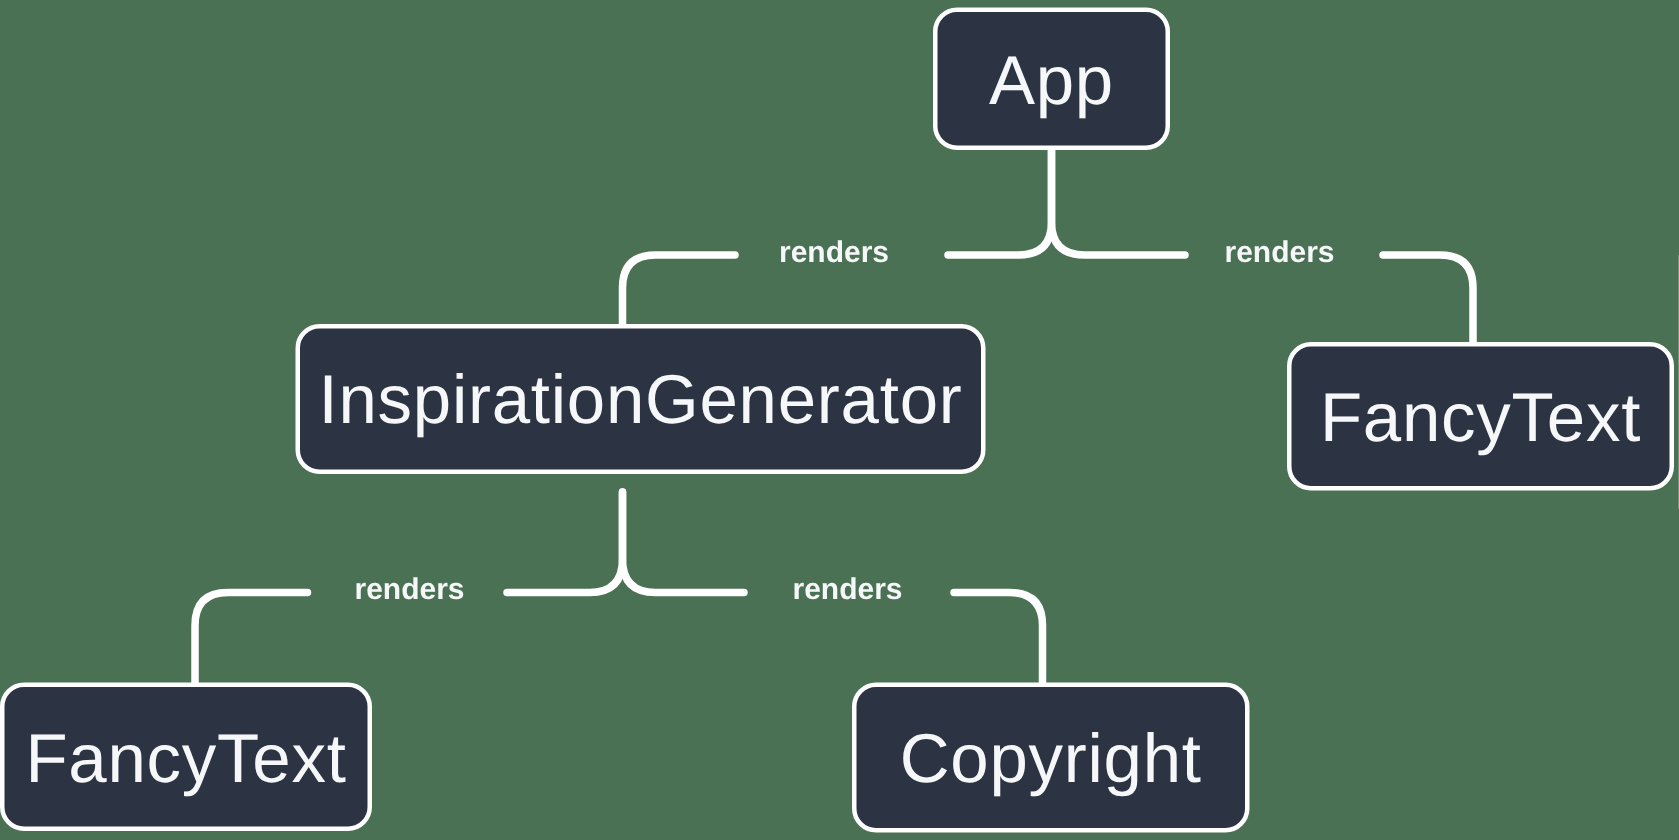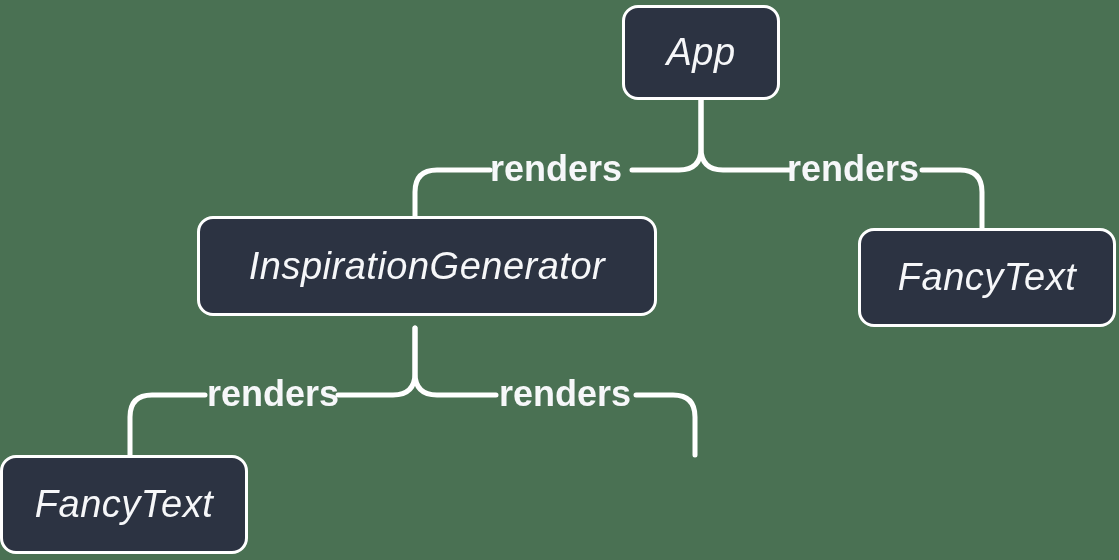--- a/index.html
+++ b/index.html
@@ -27,35 +27,34 @@
   .node {
     position: absolute;
     box-sizing: border-box;
     background: var(--node-fill, #2c3342);
     border: 3px solid var(--node-border, #ffffff);
     border-radius: 16px;
     color: var(--text, #f6f7f9);
     display: flex;
     align-items: center;
     justify-content: center;
-    font-size: 38px;
+    font-size: 46px;
     font-weight: 400;
     letter-spacing: 0.5px;
-    font-style: italic;
   }
   .node-app        { left: 622px; top: 5px;   width: 158px; height: 95px;  }
   .node-ig         { left: 197px; top: 216px; width: 460px; height: 100px; }
   .node-ft-top     { left: 858px; top: 228px; width: 258px; height: 99px;  }
   .node-ft-bottom  { left: 0px;   top: 455px; width: 248px; height: 99px;  }
   .node-copyright  { left: 568px; top: 455px; width: 265px; height: 100px; }
   .edge-label {
     position: absolute;
     transform: translate(-50%, -50%);
     color: var(--text, #ffffff);
-    font-size: 36px;
+    font-size: 20px;
     font-weight: 700;
     white-space: nowrap;
   }
   .edge-label-1a { left: 556px; top: 169px; }
   .edge-label-1b { left: 853px; top: 169px; }
   .edge-label-2a { left: 273px; top: 394px; }
   .edge-label-2b { left: 565px; top: 394px; }
 </style>
 </head>
 <body>
@@ -80,20 +79,21 @@
   </svg>
 
   <div class="node node-app">App</div>
 
   <div class="node node-ig">InspirationGenerator</div>
 
   <div class="node node-ft-top">FancyText</div>
 
   <div class="node node-ft-bottom">FancyText</div>
 
+  <div class="node node-copyright">Copyright</div>
 
   <div class="edge-label edge-label-1a">renders</div>
 
   <div class="edge-label edge-label-1b">renders</div>
 
   <div class="edge-label edge-label-2a">renders</div>
 
   <div class="edge-label edge-label-2b">renders</div>
 
 </div>

